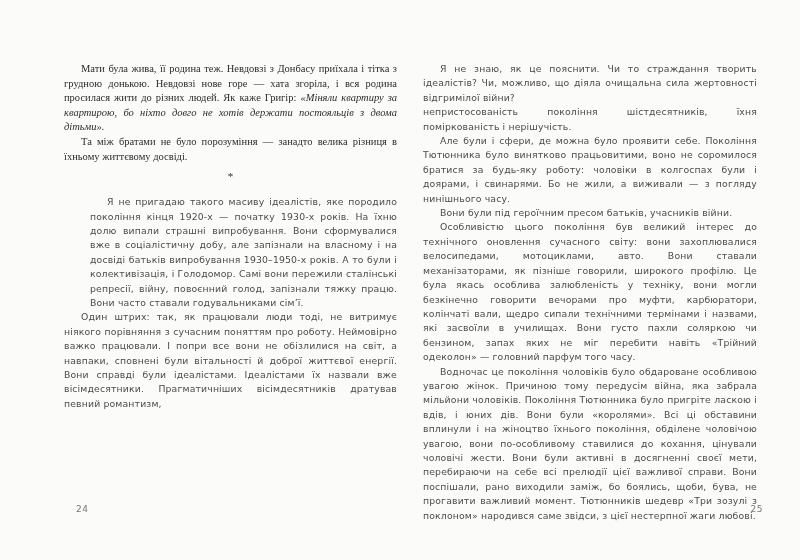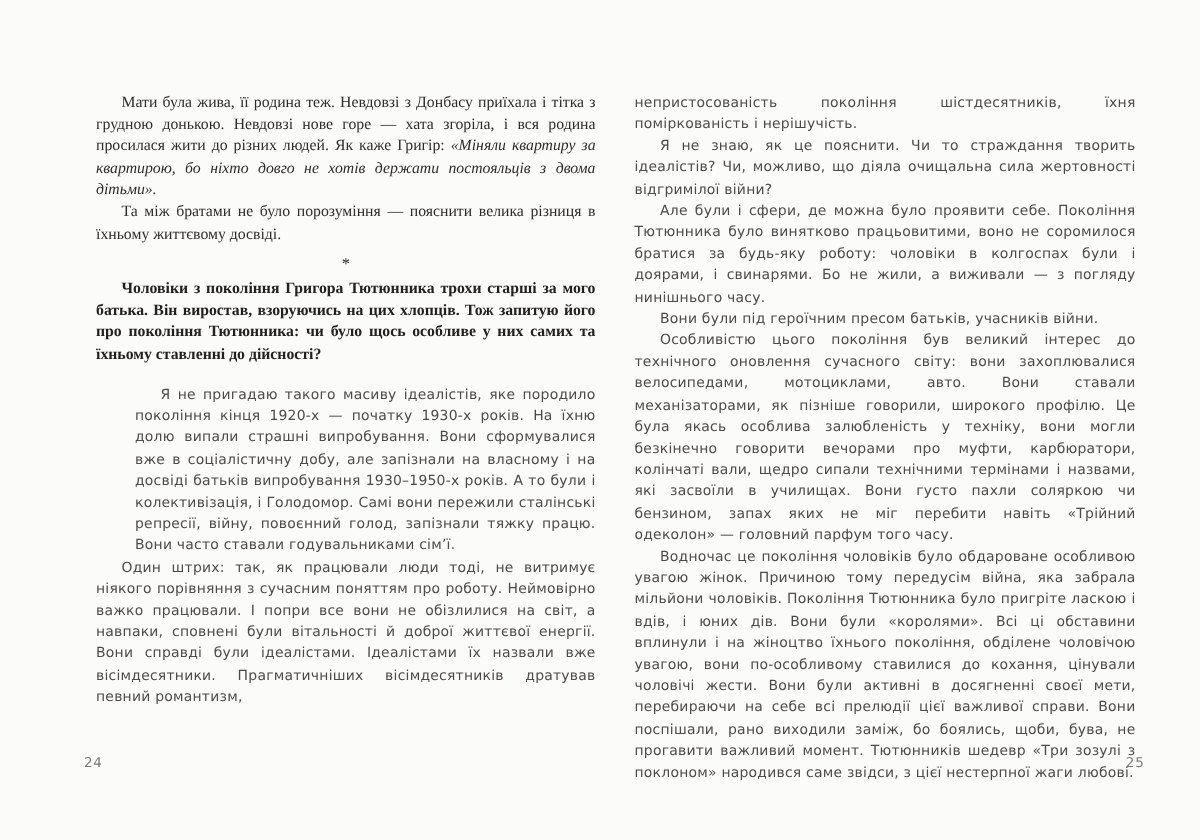--- a/index.html
+++ b/index.html
@@ -68,43 +68,42 @@
   .answers-start { margin-top: 12px; margin-left: 26px; }
 
   .page-number {
     position: absolute;
     top: 504px;
     font-family: "DejaVu Sans", sans-serif;
     font-size: 9px;
     letter-spacing: 0.5px;
     color: #7a7876;
   }
-  .page-number-left  { left: 56px; }
+  .page-number-left  { left: 76px; }
   .page-number-right { left: 429px; width: 334px; text-align: right; }
 </style>
 </head>
 <body>
 
 <div class="spread">
 
   <div class="page page-left">
     <p class="serif"><span>Мати була жива, її родина теж. Невдовзі з Донбасу приїхала і тітка з грудною донькою. Невдовзі нове горе — хата згоріла, і вся родина просилася жити до різних людей. Як каже Григір: </span><span class="quote-italic">«Міняли квартиру за квартирою, бо ніхто довго не хотів держати постояльців з двома дітьми».</span></p>
-    <p class="serif">Та між братами не було порозуміння — пояснити велика різниця в їхньому життєвому досвіді.</p>
+    <p class="serif">Та між братами не було порозуміння — занадто велика різниця в їхньому життєвому досвіді.</p>
 
     <div class="separator">*</div>
 
-    <p class="question">Чоловіки з покоління Григора Тютюнника трохи старші за мого батька. Він виростав, взоруючись на цих хлопців. Тож запитую його про покоління Тютюнника: чи було щось особливе у них самих та їхньому ставленні до дійсності?</p>
 
     <p class="sans answers-start">Я не пригадаю такого масиву ідеалістів, яке породило покоління кінця 1920-х — початку 1930-х років. На їхню долю випали страшні випробування. Вони сформувалися вже в соціалістичну добу, але запізнали на власному і на досвіді батьків випробування 1930–1950-х років. А то були і колективізація, і Голодомор. Самі вони пережили сталінські репресії, війну, повоєнний голод, запізнали тяжку працю. Вони часто ставали годувальниками сім’ї.</p>
     <p class="sans">Один штрих: так, як працювали люди тоді, не витримує ніякого порівняння з сучасним поняттям про роботу. Неймовірно важко працювали. І попри все вони не обізлилися на світ, а навпаки, сповнені були вітальності й доброї життєвої енергії. Вони справді були ідеалістами. Ідеалістами їх назвали вже вісімдесятники. Прагматичніших вісімдесятників дратував певний романтизм,</p>
   </div>
 
   <div class="page page-right">
+    <p class="sans">Я не знаю, як це пояснити. Чи то страждання творить ідеалістів? Чи, можливо, що діяла очищальна сила жертовності відгримілої війни?</p>
     <p class="sans no-indent">непристосованість покоління шістдесятників, їхня поміркованість і нерішучість.</p>
-    <p class="sans">Я не знаю, як це пояснити. Чи то страждання творить ідеалістів? Чи, можливо, що діяла очищальна сила жертовності відгримілої війни?</p>
     <p class="sans">Але були і сфери, де можна було проявити себе. Покоління Тютюнника було винятково працьовитими, воно не соромилося братися за будь-яку роботу: чоловіки в колгоспах були і доярами, і свинарями. Бо не жили, а виживали — з погляду нинішнього часу.</p>
     <p class="sans">Вони були під героїчним пресом батьків, учасників війни.</p>
     <p class="sans">Особливістю цього покоління був великий інтерес до технічного оновлення сучасного світу: вони захоплювалися велосипедами, мотоциклами, авто. Вони ставали механізаторами, як пізніше говорили, широкого профілю. Це була якась особлива залюбленість у техніку, вони могли безкінечно говорити вечорами про муфти, карбюратори, колінчаті вали, щедро сипали технічними термінами і назвами, які засвоїли в училищах. Вони густо пахли соляркою чи бензином, запах яких не міг перебити навіть «Трійний одеколон» — головний парфум того часу.</p>
     <p class="sans">Водночас це покоління чоловіків було обдароване особливою увагою жінок. Причиною тому передусім війна, яка забрала мільйони чоловіків. Покоління Тютюнника було пригріте ласкою і вдів, і юних дів. Вони були «королями». Всі ці обставини вплинули і на жіноцтво їхнього покоління, обділене чоловічою увагою, вони по-особливому ставилися до кохання, цінували чоловічі жести. Вони були активні в досягненні своєї мети, перебираючи на себе всі прелюдії цієї важливої справи. Вони поспішали, рано виходили заміж, бо боялись, щоби, бува, не прогавити важливий момент. Тютюнників шедевр «Три зозулі з поклоном» народився саме звідси, з цієї нестерпної жаги любові.</p>
   </div>
 
   <div class="page-number page-number-left">24</div>
   <div class="page-number page-number-right">25</div>
 
 </div>

